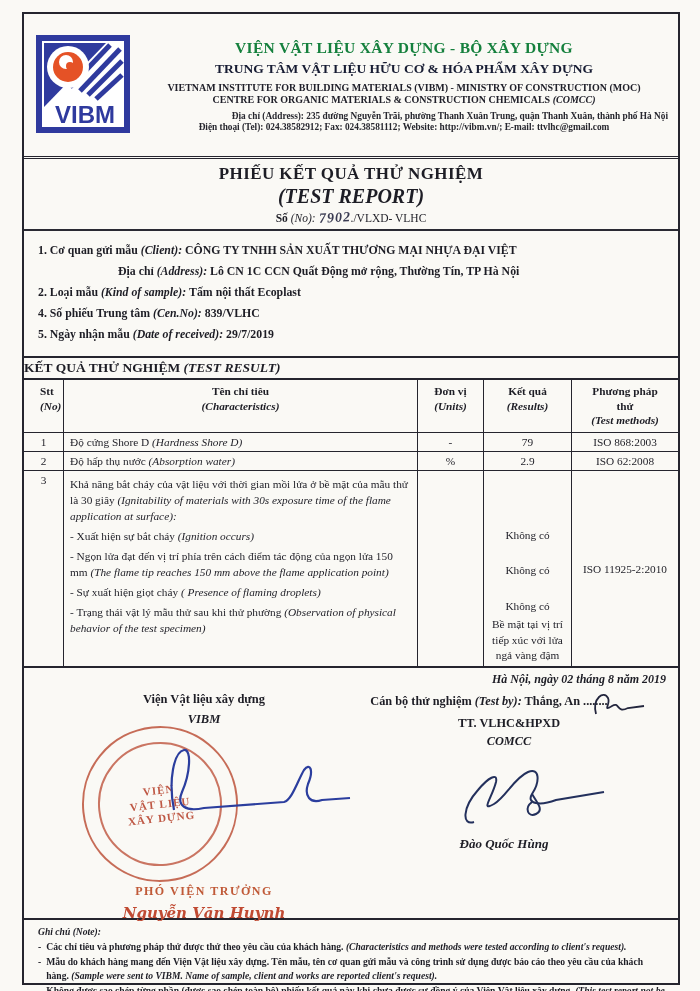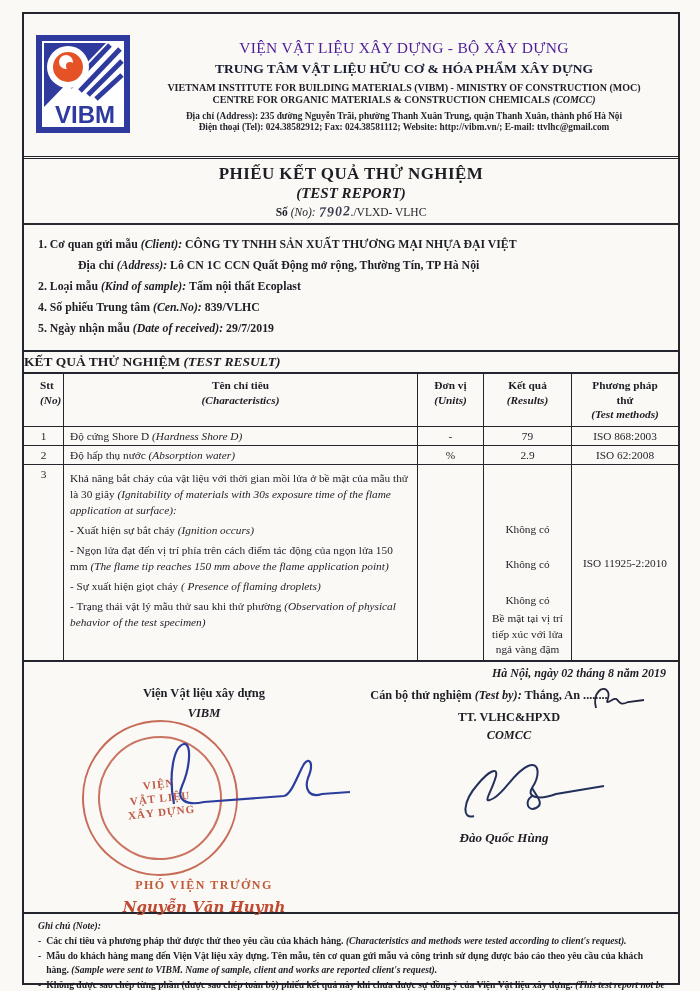--- a/index.html
+++ b/index.html
@@ -3,38 +3,38 @@
 <meta charset="utf-8">
 <style>
   html,body{margin:0;padding:0;background:#e8e6e0;}
   .page{position:relative;width:700px;height:991px;background:#faf9f5;font-family:"Liberation Serif","DejaVu Serif",serif;color:#1d1d25;overflow:hidden;}
   .sheet{position:absolute;left:22px;top:12px;right:20px;bottom:6px;border:2px solid #25252e;display:flex;flex-direction:column;background:#faf9f5;}
 
   
   .hd{display:flex;align-items:center;gap:10px;padding:8px 10px 6px 12px;border-bottom:3px double #25252e;height:128px;flex:none;}
   .logo{flex:none;}
   .hd-text{flex:1;text-align:center;line-height:1.25;}
-  .org1{font-size:15.5px;font-weight:normal;color:#4c1d95;letter-spacing:.3px;}
+  .org1{font-size:15.5px;font-weight:bold;color:#15803d;letter-spacing:.3px;}
   .org2{font-size:13.5px;font-weight:bold;color:#171c33;margin-top:3px;}
   .org3{font-size:10px;font-weight:bold;color:#20202a;margin-top:4px;}
   .org4{font-size:10px;font-weight:bold;color:#20202a;}
-  .addr{font-size:9.3px;font-weight:600;color:#26262e;margin-top:4px;}
+  .addr{font-size:9.3px;font-weight:600;color:#26262e;margin-top:4px;text-align:right;}
   .tel{font-size:9.3px;font-weight:600;color:#26262e;}
 
   
   .title-block{text-align:center;padding:5px 0 3px;border-bottom:2px solid #2a2a33;flex:none;}
   .t-main{font-size:17px;font-weight:bold;letter-spacing:.4px;margin:0;}
-  .t-sub{font-size:15px;font-weight:bold;font-style:italic;margin:1px 0 2px;}
+  .t-sub{font-size:20px;font-weight:bold;font-style:italic;margin:1px 0 2px;}
   .t-no{font-size:11.5px;}
   .hand{display:inline-block;font-style:italic;font-weight:bold;font-size:14px;color:#3a3b52;transform:rotate(-3deg);letter-spacing:1px;}
 
   
   .info{padding:6px 20px 8px 14px;flex:none;}
   .info-line{font-size:11.8px;margin:6px 0;}
-  .info-line.sub{margin-left:40px;}
+  .info-line.sub{margin-left:80px;}
   .lbl{font-weight:bold;}
   .en{font-style:italic;}
   .lbl .en{font-weight:bold;}
   .val{font-weight:bold;}
 
   
   .tbl{border-top:2px solid #25252e;border-bottom:2px solid #25252e;font-size:11.3px;flex:none;}
   .tbl-title{font-size:13.5px;font-weight:bold;padding:2px 0;border-bottom:2px solid #25252e;}
   .trow{display:flex;border-bottom:1.5px solid #25252e;}
   .trow:last-child{border-bottom:none;}

